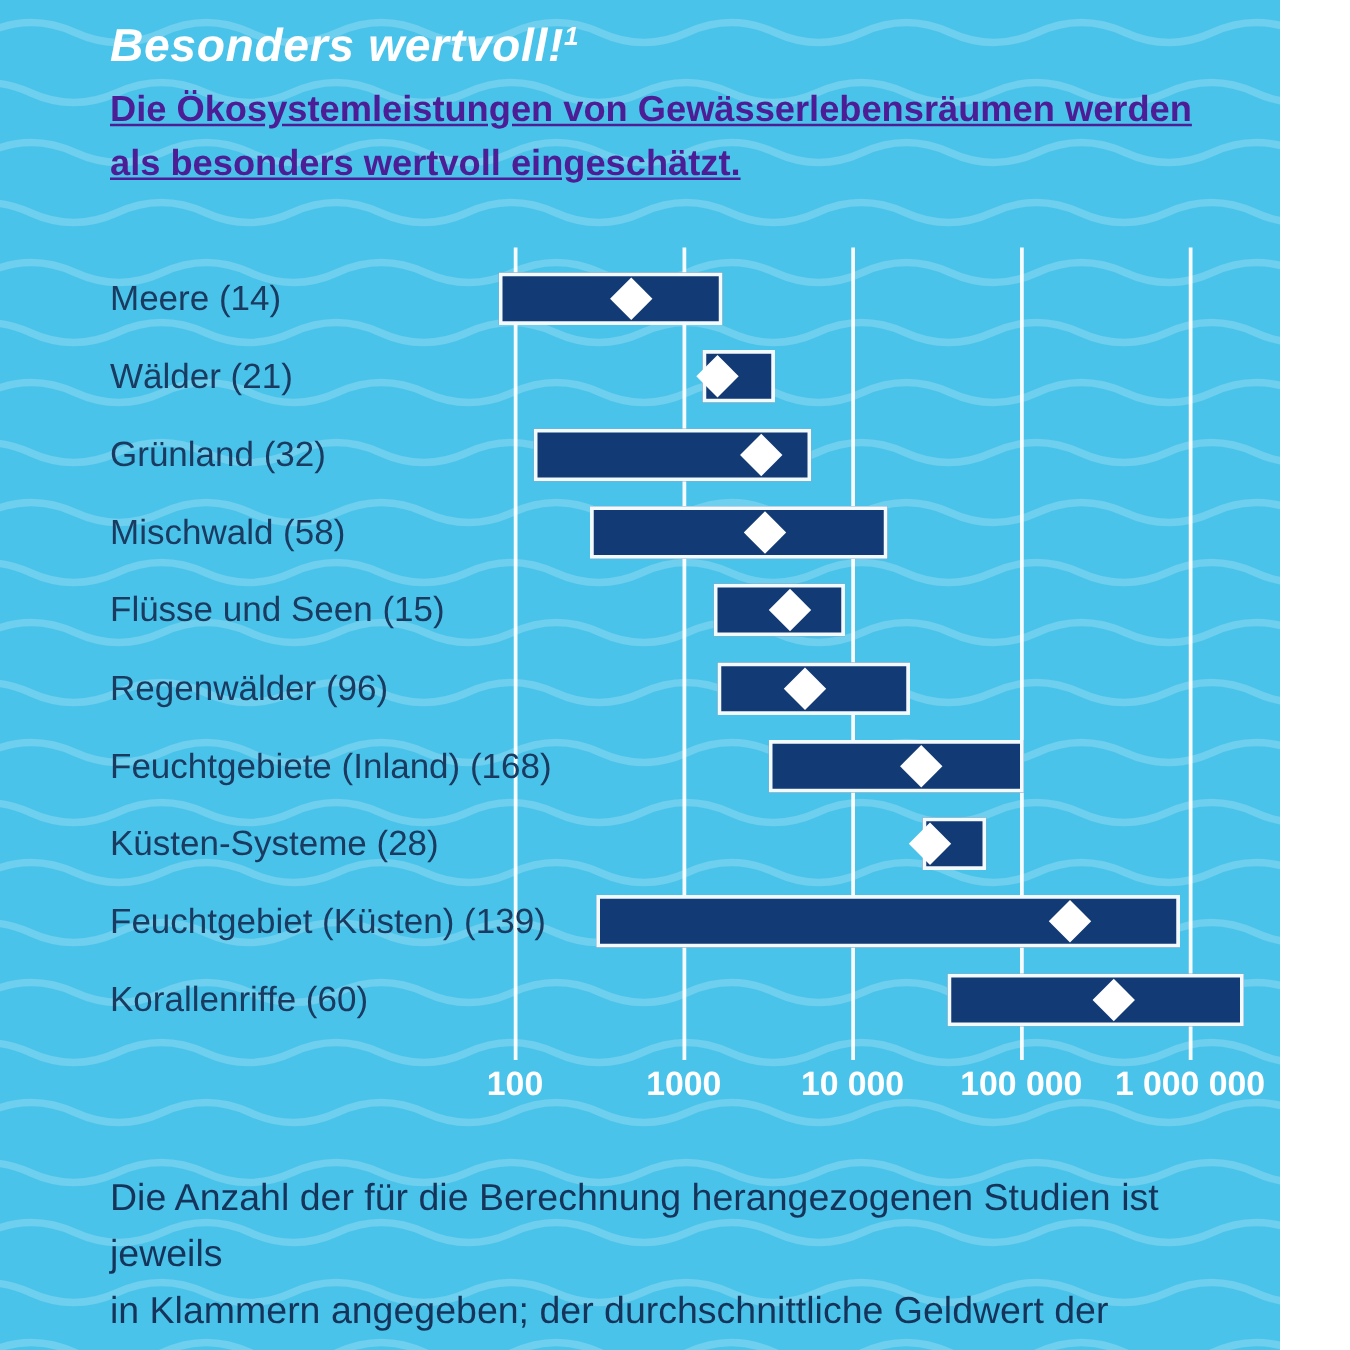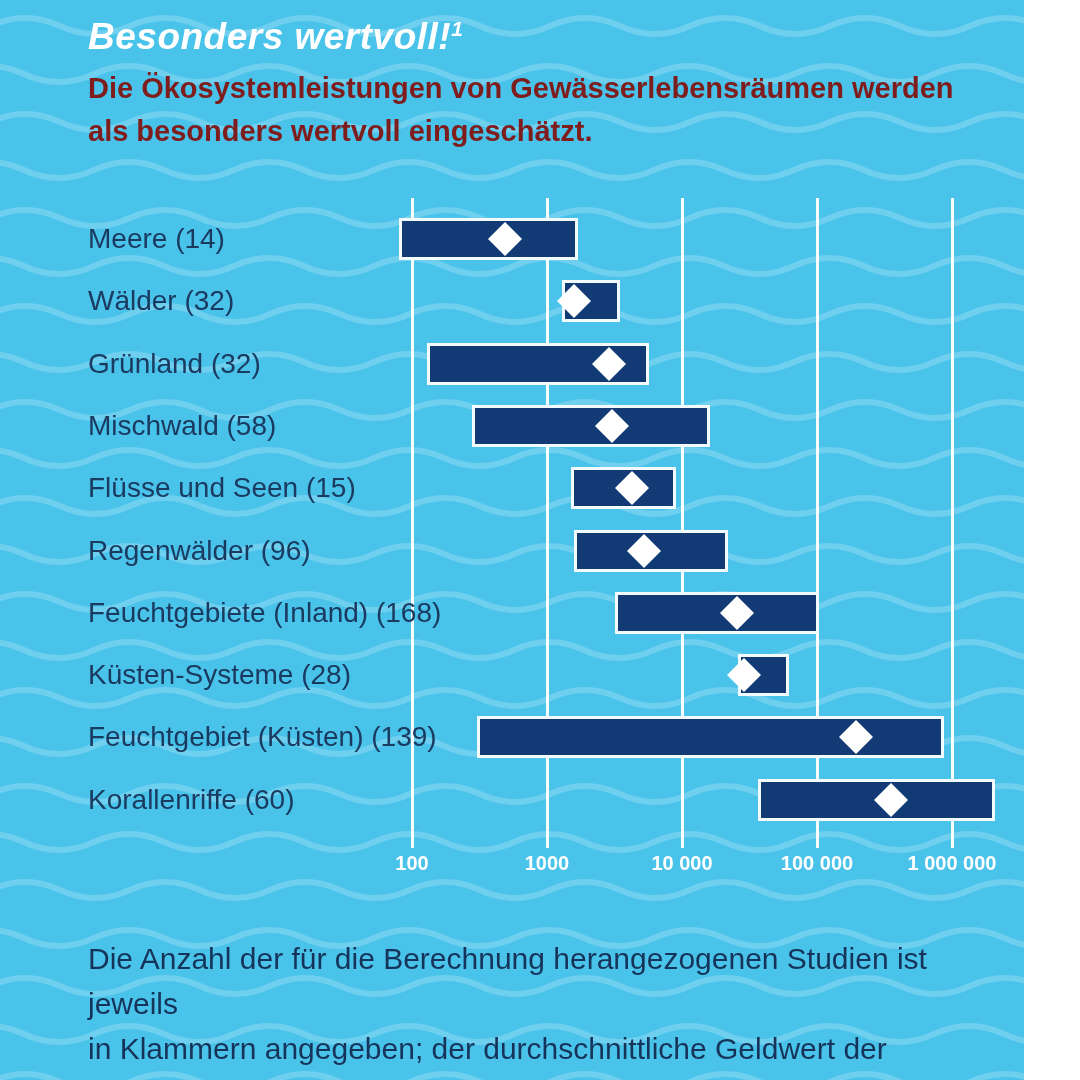--- a/index.html
+++ b/index.html
@@ -10,34 +10,34 @@
   }
   .waves { position:absolute; left:0; top:0; }
   .title {
     position:absolute; left:88px; top:16px;
     color:#ffffff; font-size:37px; font-weight:bold; font-style:italic;
     letter-spacing:0.5px;
   }
   .title sup { font-size:21px; font-weight:bold; }
   .subtitle {
     position:absolute; left:88px; top:67px;
-    color:#7f1d1d; font-size:29px; font-weight:bold; line-height:43px;
+    color:#4c1d95; font-size:29px; font-weight:bold; line-height:43px;text-decoration:underline;
   }
   .unit {
     position:absolute; right:118px; top:152px;
     color:#ffffff; font-size:26px; font-weight:bold;
   }
   #chart-area { position:absolute; left:0; top:0; width:1080px; height:1080px; }
   .gridline {
     position:absolute; top:198px; height:650px; width:3px;
     background:rgba(255,255,255,0.95);
   }
   .tick-label {
     position:absolute; top:852px; width:180px; text-align:center;
-    color:#ffffff; font-size:20px; font-weight:bold;
+    color:#ffffff; font-size:27px; font-weight:bold;
   }
   .cat-label {
     position:absolute; left:88px; height:38px; line-height:38px;
     color:#1A3A60; font-size:28px; white-space:nowrap;
   }
   .range-bar {
     position:absolute; height:42px; box-sizing:border-box;
     background:#123A75; border:3px solid #F2FAFD;
   }
   .diamond {
@@ -97,21 +97,21 @@
       <div class="tick-label" style="left: 457px;">1000</div>
       <div class="gridline" style="left: 680.5px;"></div>
       <div class="tick-label" style="left: 592px;">10 000</div>
       <div class="gridline" style="left: 815.5px;"></div>
       <div class="tick-label" style="left: 727px;">100 000</div>
       <div class="gridline" style="left: 950.5px;"></div>
       <div class="tick-label" style="left: 862px;">1 000 000</div>
       <div class="cat-label" style="top: 220px;">Meere (14)</div>
       <div class="range-bar" style="left: 398.917px; width: 179.193px; top: 218px; background: rgb(18, 58, 117);"></div>
       <div class="diamond" style="left: 493.176px; top: 227px; background: rgb(255, 255, 255);"></div>
-      <div class="cat-label" style="top: 282.3px;">Wälder (32)</div>
+      <div class="cat-label" style="top: 282.3px;">Wälder (21)</div>
       <div class="range-bar" style="left: 562.382px; width: 58.0668px; top: 280.3px; background: rgb(18, 58, 117);"></div>
       <div class="diamond" style="left: 562.189px; top: 289.3px; background: rgb(255, 255, 255);"></div>
       <div class="cat-label" style="top: 344.6px;">Grünland (32)</div>
       <div class="range-bar" style="left: 427.382px; width: 221.661px; top: 342.6px; background: rgb(18, 58, 117);"></div>
       <div class="diamond" style="left: 596.814px; top: 351.6px; background: rgb(255, 255, 255);"></div>
       <div class="cat-label" style="top: 406.9px;">Mischwald (58)</div>
       <div class="range-bar" style="left: 472.366px; width: 237.19px; top: 404.9px; background: rgb(18, 58, 117);"></div>
       <div class="diamond" style="left: 599.606px; top: 413.9px; background: rgb(255, 255, 255);"></div>
       <div class="cat-label" style="top: 469.2px;">Flüsse und Seen (15)</div>
       <div class="range-bar" style="left: 570.772px; width: 105.698px; top: 467.2px; background: rgb(18, 58, 117);"></div>

